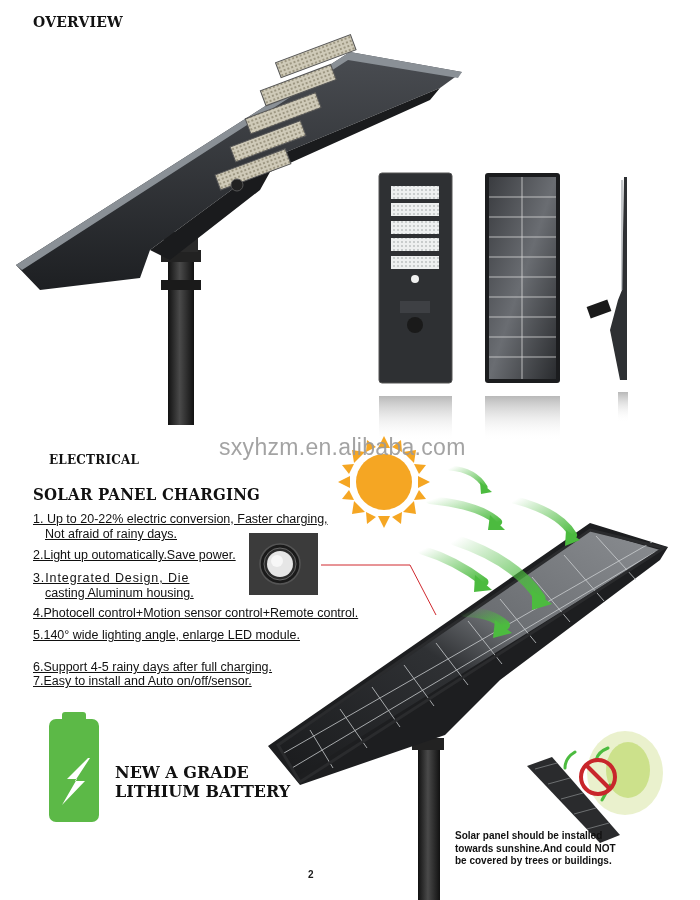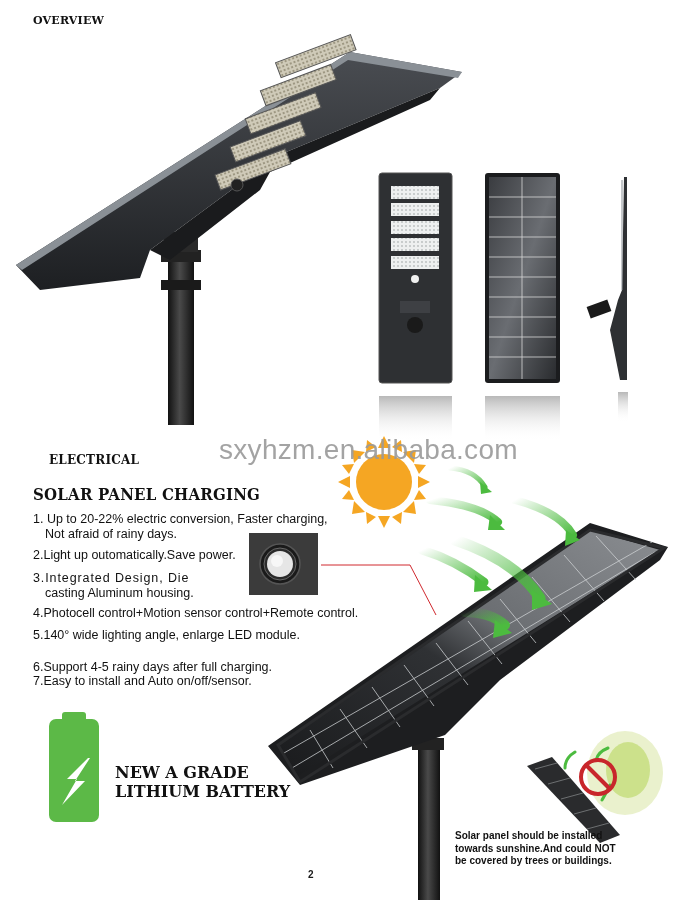--- a/index.html
+++ b/index.html
@@ -7,49 +7,50 @@
   body { position: relative; font-family: "Liberation Sans", sans-serif; color: #1a1a1a; }
 
   .heading {
     position: absolute;
     font-family: "DejaVu Serif", "Liberation Serif", serif;
     font-weight: 900;
     letter-spacing: 0.2px;
     color: #111;
     transform: scaleY(1.05);
   }
-  #overview-heading { left: 33px; top: 14px; font-size: 11px; }
+  #overview-heading { left: 33px; top: 14px; font-size: 14px; }
   #electrical-heading { left: 49px; top: 453px; font-size: 12px; }
   #solar-heading { left: 33px; top: 486px; font-size: 15px; }
 
   .feat-list { position: absolute; left: 33px; top: 512px; width: 360px; }
   .feat {
     position: absolute;
     font-size: 12.5px;
     line-height: 15px;
     color: #111;
     white-space: nowrap;
+    text-decoration: underline;
   }
   .feat .l2 { display: block; padding-left: 12px; }
 
   .battery-label {
     position: absolute; left: 115px; top: 763px;
     font-family: "DejaVu Serif", "Liberation Serif", serif;
     font-weight: 900; font-size: 16px; line-height: 19px; color: #111;
   }
 
   .note {
     position: absolute; left: 455px; top: 830px;
     font-size: 10px; font-weight: bold; line-height: 12.5px; color: #111;
   }
   .page-num { position: absolute; left: 308px; top: 869px; font-size: 10px; font-weight: bold; }
 
   .watermark {
     position: absolute; left: 219px; top: 434px;
-    font-size: 28px; color: #9a9a9a; letter-spacing: 0.3px;
+    font-size: 23px; color: #9a9a9a; letter-spacing: 0.3px;
     opacity: 0.9;
   }
 
   svg.art { position: absolute; left: 0; top: 0; }
   .sensor-inset {
     position: absolute; left: 249px; top: 533px; width: 69px; height: 62px;
     background: #3a3a3a;
   }
 </style>
 </head>

